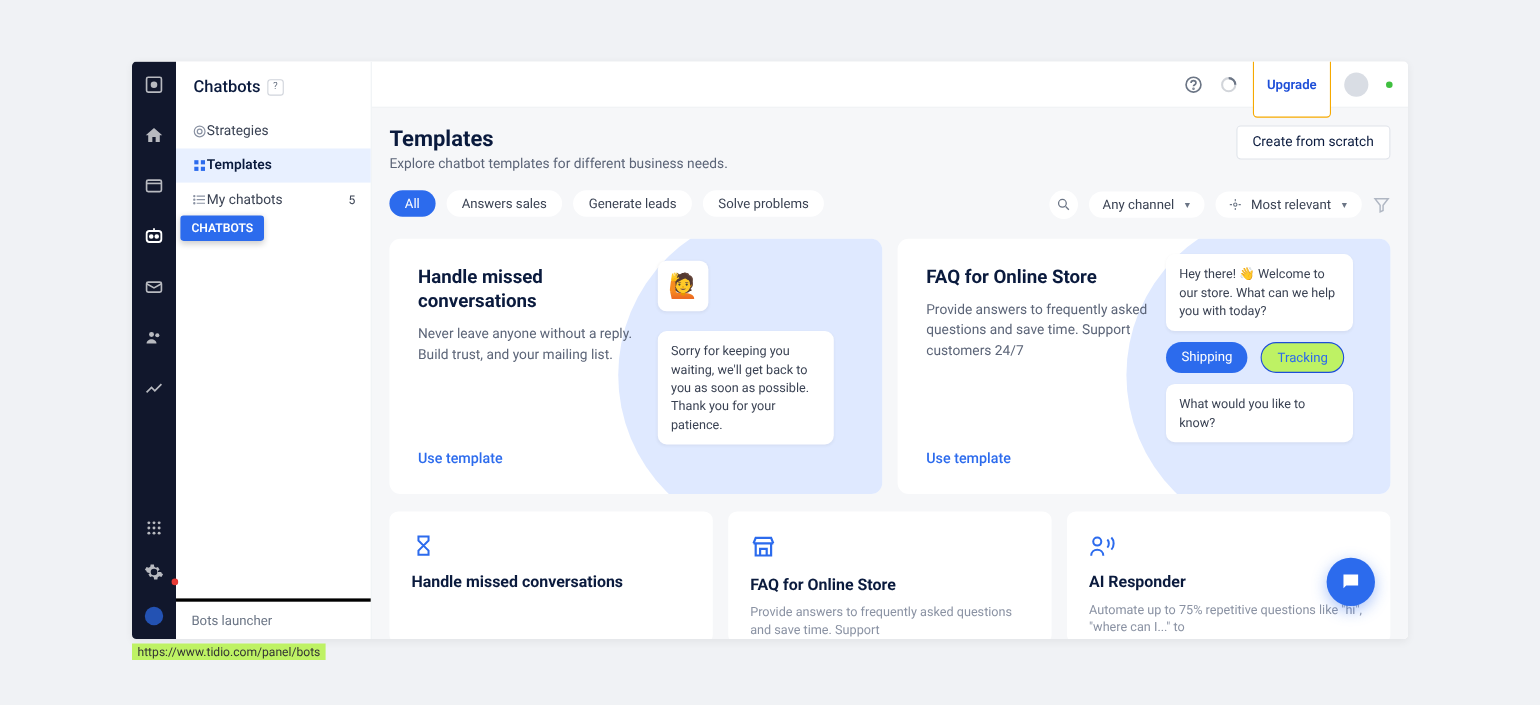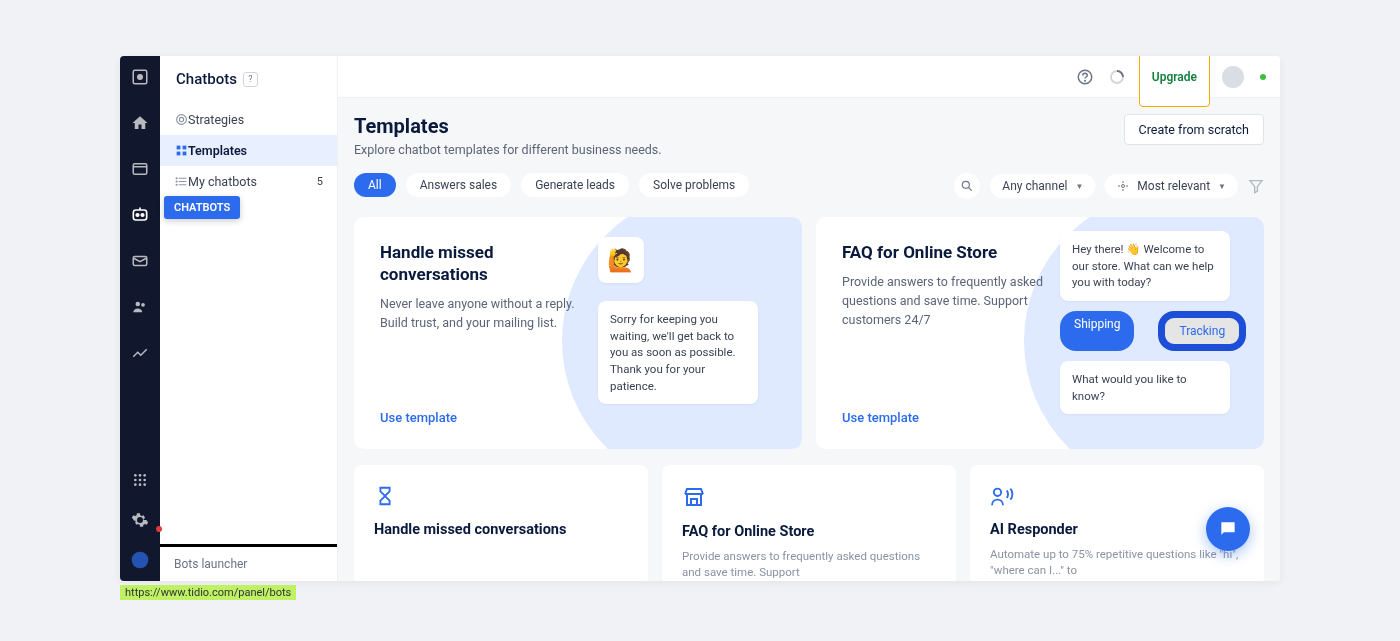--- a/index.html
+++ b/index.html
@@ -25,21 +25,21 @@
     .sidebar-item.selected { background: #e8f0ff; color: #0a1a3d; font-weight: 600; border-left: 0; }
     .sidebar-item .count { margin-left: auto; font-size: 11px; color: #3a4253; }
     .bots-launcher-block { margin-top: auto; border-top: 3px solid #000000; padding: 10px 14px; font-size: 12px; color: #6b7585; }
     .url-tip { position: absolute; left: 120px; bottom: 56px; transform: translateY(100%); background: #bef264; color: #333; font-size: 11px; padding: 1px 5px; z-index: 10; }
     
     
     .main-col { flex: 1; display: flex; flex-direction: column; background: #f6f7f9; overflow: hidden;}
     .topbar { height: 42px; background: #fff; border-bottom: 1px solid #eef0f3; display: flex; align-items: center; padding: 0 14px; gap: 12px;}
     .topbar-fill { flex:1; }
     .topbar-icon { width: 20px; height: 20px; color: #6b7585; display:flex;align-items:center;justify-content:center; cursor:pointer;}
-    .upgrade-btn { border: 1px solid #f6a900; color: #15803d; background:#fff; font-size: 12px; font-weight:600; padding: 22px 12px; border-radius: 4px; cursor:pointer;}
+    .upgrade-btn { border: 1px solid #f6a900; color: #1d4ed8; background:#fff; font-size: 12px; font-weight:600; padding: 22px 12px; border-radius: 4px; cursor:pointer;}
     .avatar-dot { width:22px; height:22px; border-radius:50%; background:#d9dde4;}
     .green-dot { width:6px;height:6px;border-radius:50%;background:#3fbf3f; margin-left:4px;}
     
     .content { padding: 16px 16px 0; overflow:hidden; flex:1; display:flex; flex-direction:column; }
     .page-head { display:flex; align-items:flex-start; }
     .page-title { font-size: 20px; font-weight:700; color:#0a1a3d;}
     .page-sub { font-size: 12.5px; color:#5c6578; margin-top: 4px;}
     .scratch-btn { margin-left:auto; background:#fff; border:1px solid #e0e4ea; border-radius:4px; padding:7px 14px; font-size:12.5px; color:#0a1a3d; cursor:pointer;}
     
     .filters-row { display:flex; align-items:flex-start; gap:10px; margin-top: 16px; flex-wrap:wrap;}
@@ -54,24 +54,24 @@
     .hero-row { display:flex; gap:14px; margin-top:18px;}
     .hero-card { flex:1; background:#fff; border-radius:10px; padding: 24px 26px; position:relative; overflow:hidden; height: 232px;}
     .hero-bubble-bg { position:absolute; right:-60px; top:-26px; width:300px; height:300px; background:#dfe9ff; border-radius:50%;}
     .hero-content { position:relative; z-index:2; width: 55%;}
     .hero-title { font-size: 17px; font-weight:700; color:#0a1a3d; line-height:1.3;}
     .hero-desc { font-size:12.5px; color:#5c6578; margin-top:10px; line-height:1.5;}
     .use-link { position:absolute; left:26px; bottom:24px; color:#2c6bed; font-size:13px; font-weight:500; cursor:pointer; z-index:2;}
     .chat-sample { position:absolute; right:18px; top:24px; width: 180px; z-index:2;}
     .emoji-box { width:46px; height:46px; background:#fff; border-radius:8px; display:flex;align-items:center;justify-content:center; font-size:22px; box-shadow:0 1px 3px rgba(0,0,0,0.05);}
     .msg-box { background:#fff; border-radius:8px; padding:10px 12px; font-size:11.5px; color:#3a4253; line-height:1.45; box-shadow:0 1px 3px rgba(0,0,0,0.05); margin-top:10px; width:160px;}
-    .chip-row { display:flex; gap:24px; margin-top:10px;}
+    .chip-row { display:flex; gap:12px; margin-top:10px;}
     .chip { border-radius:16px; padding:6px 14px; font-size:12px;}
     .chip.primary { background:#2c6bed; color:#fff;}
-    .chip.outline { border:7px solid #1d4ed8; color:#2c6bed; background:#e5e5e5;}
+    .chip.outline { border:1px solid #1d4ed8; color:#2c6bed; background:#bef264;}
     .msg-box.narrow { width:170px;}
     
     .grid-row { display:flex; gap:14px; margin-top:16px;}
     .mini-card { flex:1; background:#fff; border-radius:8px; padding:20px 20px 14px; height:120px; overflow:hidden; }
     .mini-icon { color:#2c6bed; margin-bottom:14px;}
     .mini-title { font-size:14.5px; font-weight:700; color:#0a1a3d; line-height:1.3;}
     .mini-desc { font-size:11.5px; color:#8a92a3; margin-top:6px; line-height:1.4;}
     
     .fab { position:absolute; right:30px; bottom:30px; width:44px;height:44px;border-radius:50%;background:#2c6bed; display:flex;align-items:center;justify-content:center;color:#fff;box-shadow:0 4px 14px rgba(44,107,237,0.4);cursor:pointer; z-index:5;}
     

